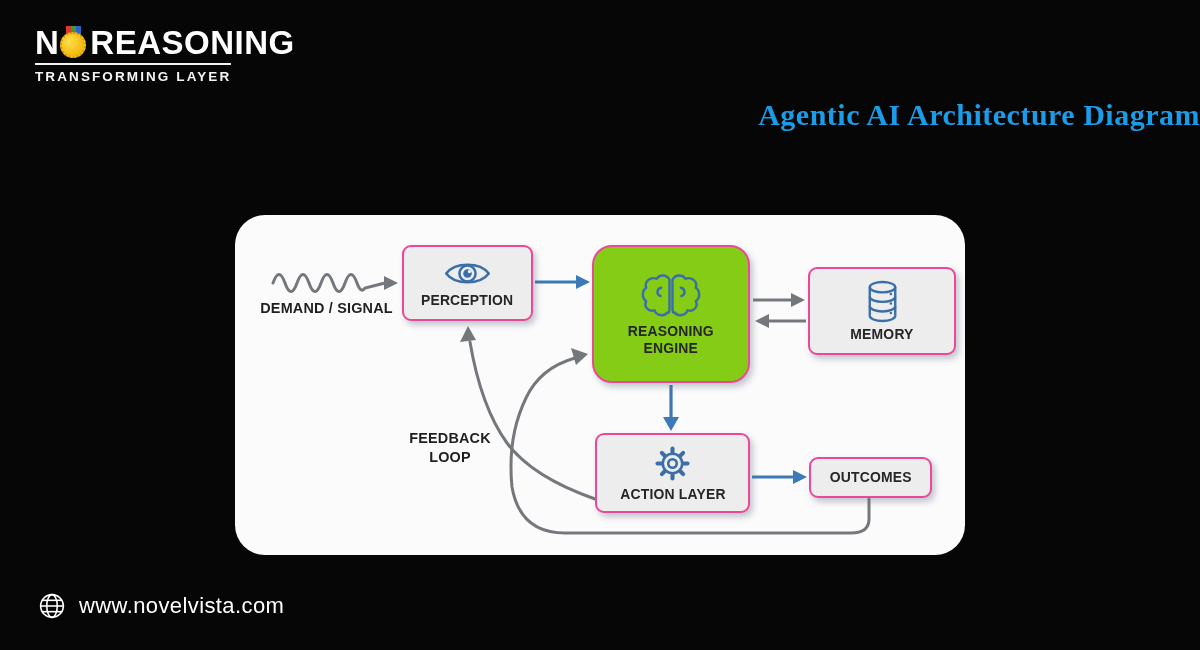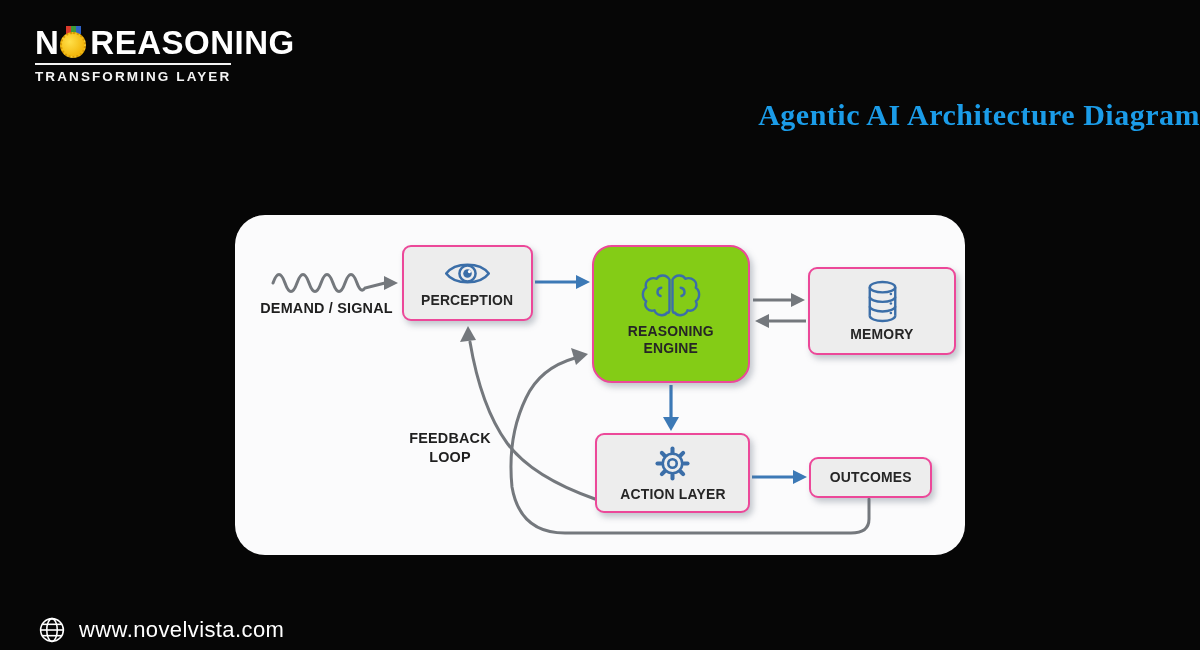--- a/index.html
+++ b/index.html
@@ -44,21 +44,21 @@
   #node-memory     { left: 573px; top: 52px;  width: 148px; height: 88px; }
   #node-action     { left: 360px; top: 218px; width: 155px; height: 80px; }
   #node-outcomes   { left: 574px; top: 242px; width: 123px; height: 41px; }
 
   .free-label { position: absolute; font-weight: bold; font-size: 15px; color: #1f1f1f;
                 letter-spacing: 0.2px; text-align: center; line-height: 1.25; transform: scaleX(0.96); }
   #lbl-demand   { left: 14px;  top: 84px;  width: 155px; }
   #lbl-feedback { left: 150px; top: 214px; width: 130px; }
 
   
-  .footer { position: absolute; left: 38px; top: 592px; display: flex; align-items: center; gap: 13px; margin-top: 24px; }
+  .footer { position: absolute; left: 38px; top: 592px; display: flex; align-items: center; gap: 13px; }
   .footer-url { color: #ffffff; font-size: 22px; letter-spacing: 0.4px; }
 </style>
 </head>
 <body>
 
 <div class="stage">
 
   <div class="logo">
     <div class="brand-line">
       <span>N</span>

